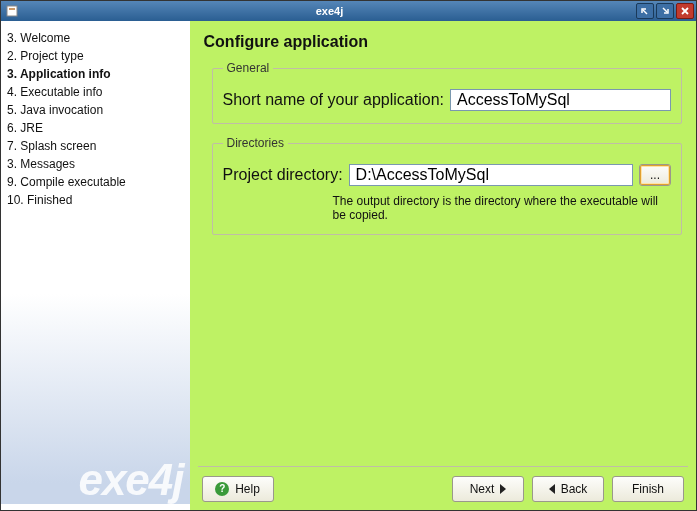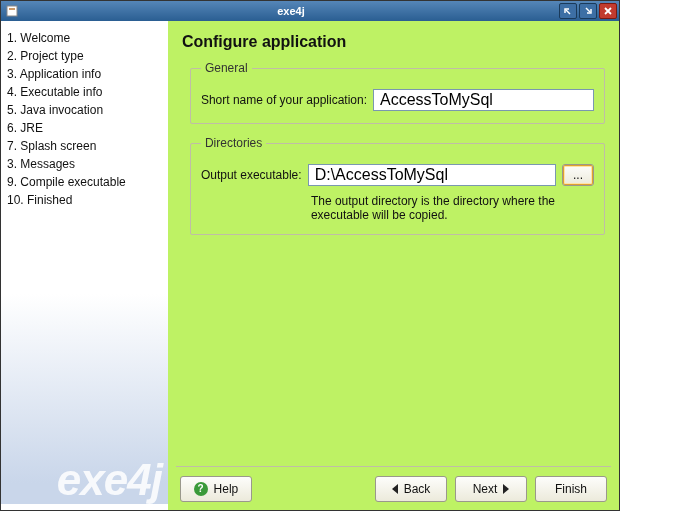--- a/index.html
+++ b/index.html
@@ -1,35 +1,35 @@
 <!DOCTYPE html>
 <html><head>
 <meta charset="utf-8">
 <style>
   * { box-sizing: border-box; }
   html,body { margin:0; padding:0; font-family: "Segoe UI", Tahoma, sans-serif; font-size:12px; color:#111; }
-  .window { width:620px; height:511px; background:#eee; display:flex; flex-direction:column; border:1px solid #333; }
+  .window { width:697px; height:511px; background:#eee; display:flex; flex-direction:column; border:1px solid #333; }
   .titlebar { height:20px; background:linear-gradient(#5586b8,#2a5e92); display:flex; align-items:center; color:#fff; font-size:11px; }
   .titlebar .icon { width:14px; height:14px; margin:0 4px; display:inline-flex; align-items:center; justify-content:center; }
   .titlebar .title { flex:1; text-align:center; font-weight:bold; }
   .titlebar .win-btn { width:18px; height:16px; margin-right:2px; background:#3d6fa5; border:1px solid #1a3a5a; display:inline-flex; align-items:center; justify-content:center; border-radius:2px; }
   .titlebar .win-btn.close { background:#c23b2e; border-color:#7a1a12; }
   .body { flex:1; display:flex; overflow:hidden; }
   .sidebar { width:190px; background:#fff; position:relative; padding:8px 6px; display:flex; flex-direction:column; }
   .sidebar .nav-item { padding:2px 0; font-size:12px; white-space:nowrap; }
-  .sidebar .nav-item.current { font-weight:normal; }
+  .sidebar .nav-item.current { font-weight:bold; }
   .sidebar .brand-wrap { position:absolute; bottom:6px; right:0; left:0; height:210px; background:linear-gradient(#fff 0%, #c9d6ea 90%); pointer-events:none; }
   .sidebar .brand { position:absolute; bottom:2px; right:6px; font-size:44px; font-weight:bold; color:rgba(255,255,255,0.85); font-style:italic; letter-spacing:-1px; line-height:1; }
   .content { flex:1; background:#bef264; display:flex; flex-direction:column; }
   .content-inner { flex:1; padding:12px 14px 0 14px; }
   .page-title { font-size:16px; font-weight:bold; margin:0 0 10px 0; }
   fieldset { border:1px solid #c0bda6; border-radius:2px; margin:0 0 12px 8px; padding:14px 10px 12px 10px; }
   legend { padding:0 4px; font-size:12px; color:#333; }
   .row { display:flex; align-items:center; gap:6px; }
-  .row label { white-space:nowrap; font-size:12px; }
+  .row label { white-space:nowrap; font-size:16px; }
   .row input[type=text] { flex:1; height:22px; border:1px solid #7a98af; background:#fff; padding:2px 6px; font-size:16px; }
   .browse-btn { width:32px; height:22px; border:1px solid #9a988c; background:linear-gradient(#fdfdfb,#eceadb); border-radius:3px; display:flex; align-items:center; justify-content:center; }
   .browse-btn.hl { box-shadow:0 0 0 1px #e0a030 inset, 0 0 0 2px #ffe3a8 inset; }
   .hint { font-size:12px; margin:8px 0 0 110px; color:#111; }
   .button-bar { height:44px; border-top:1px solid #c0bda6; margin:0 8px; display:flex; align-items:center; padding:0 4px; gap:8px; }
   .spacer { flex:1; }
   .btn { height:26px; min-width:72px; padding:0 10px; border:1px solid #9a988c; background:linear-gradient(#fdfdfb,#eceadb); border-radius:3px; display:inline-flex; align-items:center; justify-content:center; gap:6px; font-size:12px; }
   .tri-left, .tri-right { width:0; height:0; border-top:5px solid transparent; border-bottom:5px solid transparent; }
   .tri-left { border-right:6px solid #222; }
   .tri-right { border-left:6px solid #222; }
@@ -62,21 +62,21 @@
     <span class="win-btn close">
         <svg width="10" height="10" viewBox="0 0 10 10">
           <path d="M2 2 L8 8 M8 2 L2 8" stroke="#fff" stroke-width="1.8"></path>
         </svg>
       </span>
   </div>
 
   <div class="body">
     <div class="sidebar">
       <div id="nav-list">
-          <div class="nav-item">1. Welcome</div>
+          <div class="nav-item">3. Welcome</div>
           <div class="nav-item">2. Project type</div>
           <div class="nav-item current">3. Application info</div>
           <div class="nav-item">4. Executable info</div>
           <div class="nav-item">5. Java invocation</div>
           <div class="nav-item">6. JRE</div>
           <div class="nav-item">7. Splash screen</div>
           <div class="nav-item">3. Messages</div>
           <div class="nav-item">9. Compile executable</div>
           <div class="nav-item">10. Finished</div>
         </div>
@@ -93,43 +93,43 @@
           <legend>General</legend>
           <div class="row">
             <label>Short name of your application:</label>
             <input type="text" value="AccessToMySql" style="">
           </div>
         </fieldset>
 
         <fieldset>
           <legend>Directories</legend>
           <div class="row">
-            <label>Output executable:</label>
+            <label>Project directory:</label>
             <input type="text" value="D:\AccessToMySql" style="">
             <div class="browse-btn hl">
               <span>...</span>
             </div>
           </div>
           <div class="hint">The output directory is the directory where the executable will be copied.</div>
         </fieldset>
       </div>
 
       <div class="button-bar">
         <div class="btn">
           <span class="help-ico">?</span>
           <span>Help</span>
         </div>
         <div class="spacer"></div>
         <div class="btn">
+          <span>Next</span>
+          <span class="tri-right"></span>
+        </div>
+        <div class="btn">
           <span class="tri-left"></span>
           <span>Back</span>
-        </div>
-        <div class="btn">
-          <span>Next</span>
-          <span class="tri-right"></span>
         </div>
         <div class="btn">
           <span>Finish</span>
         </div>
       </div>
     </div>
   </div>
 </div>
 
 </body></html>

